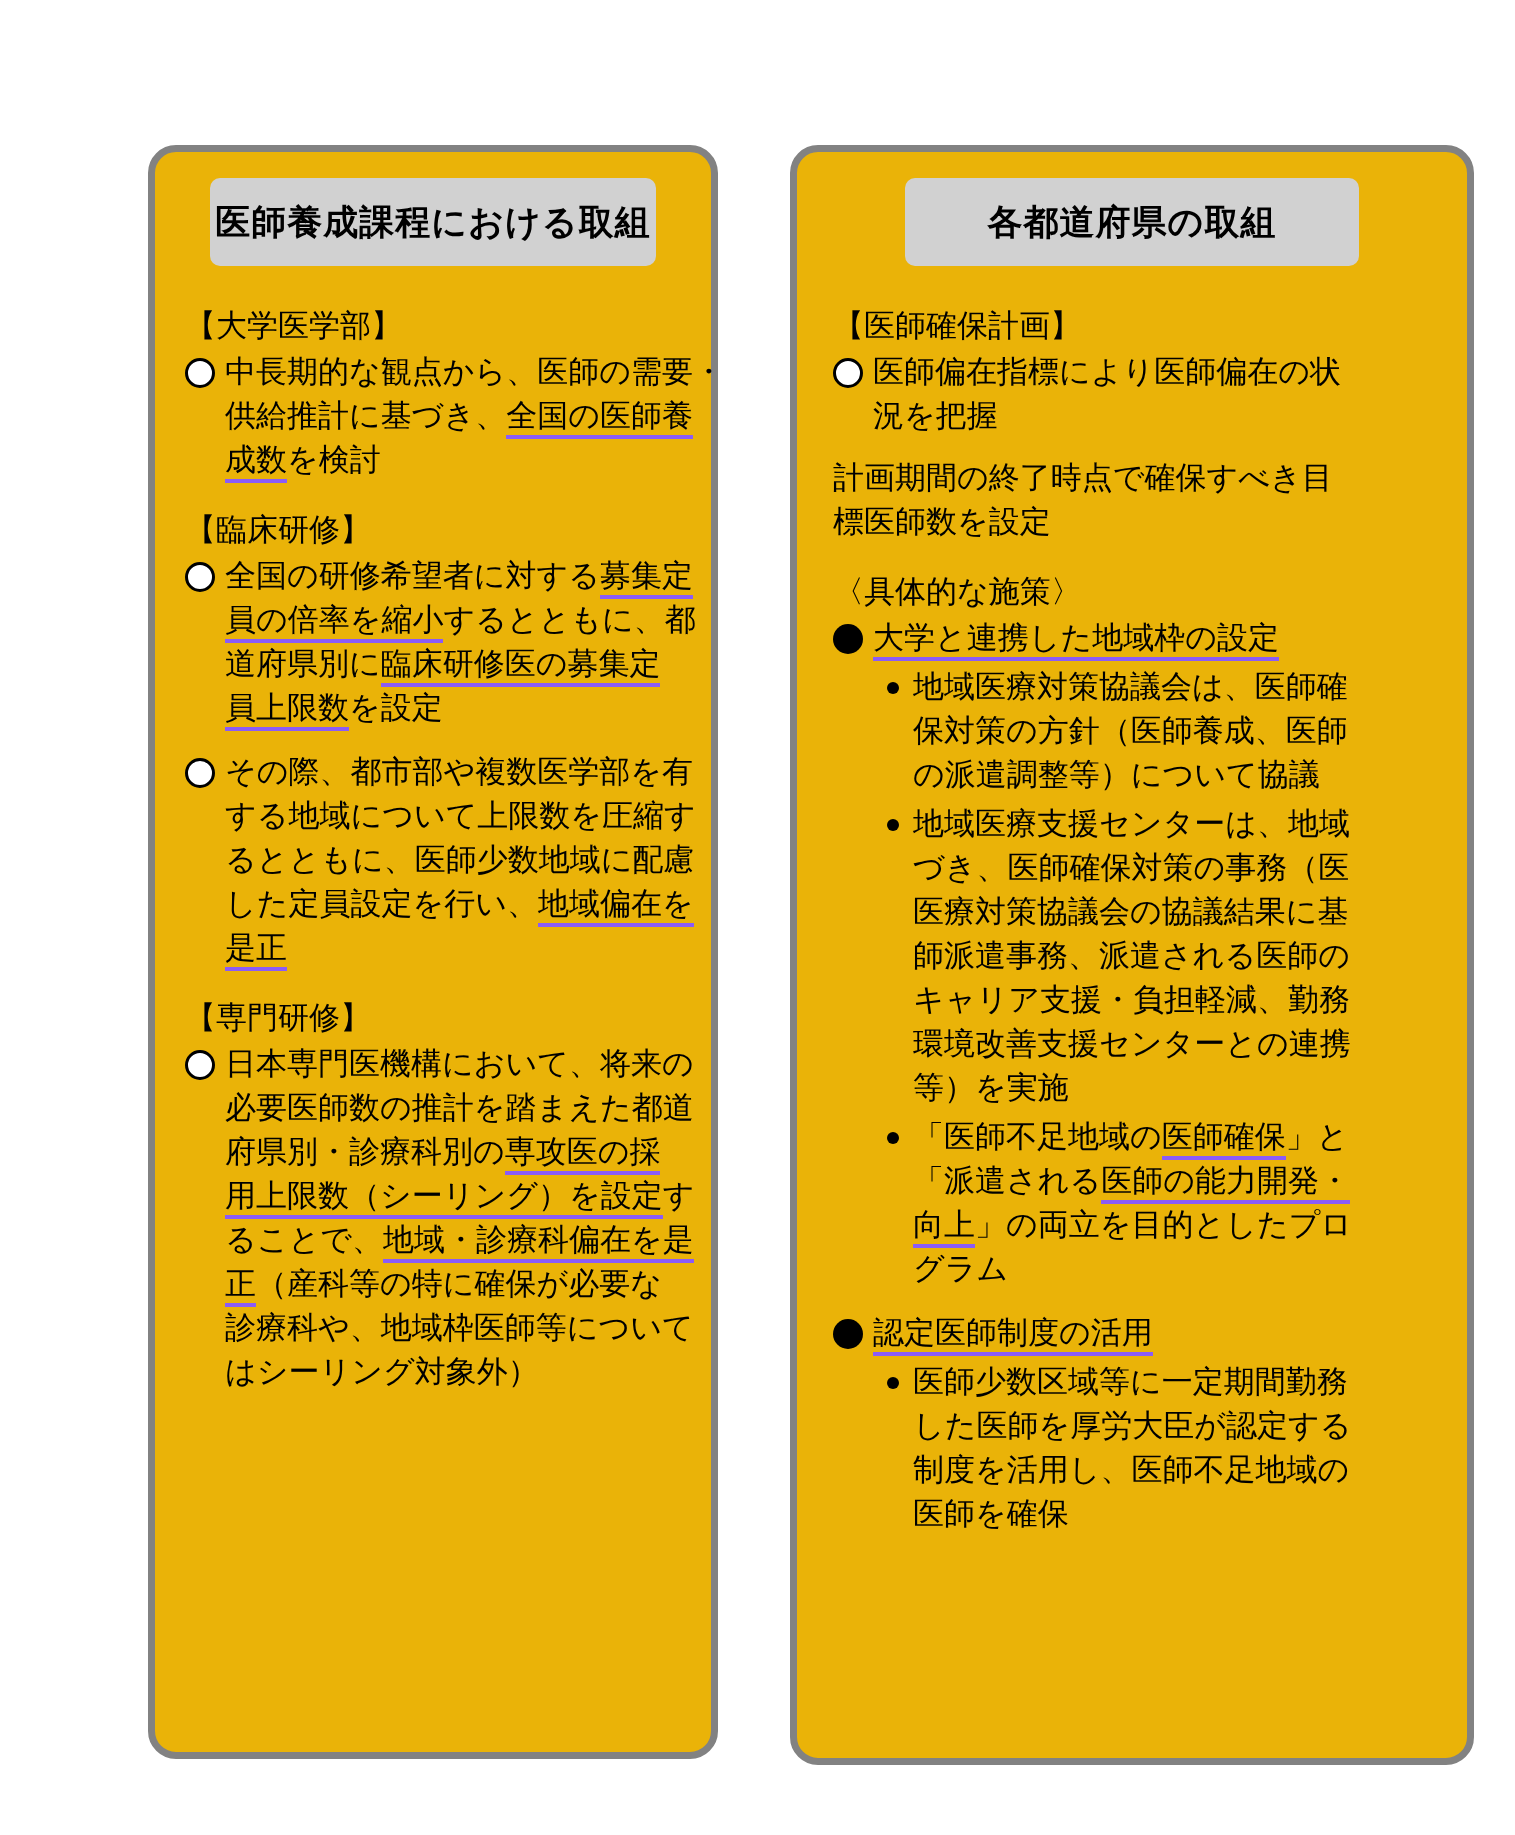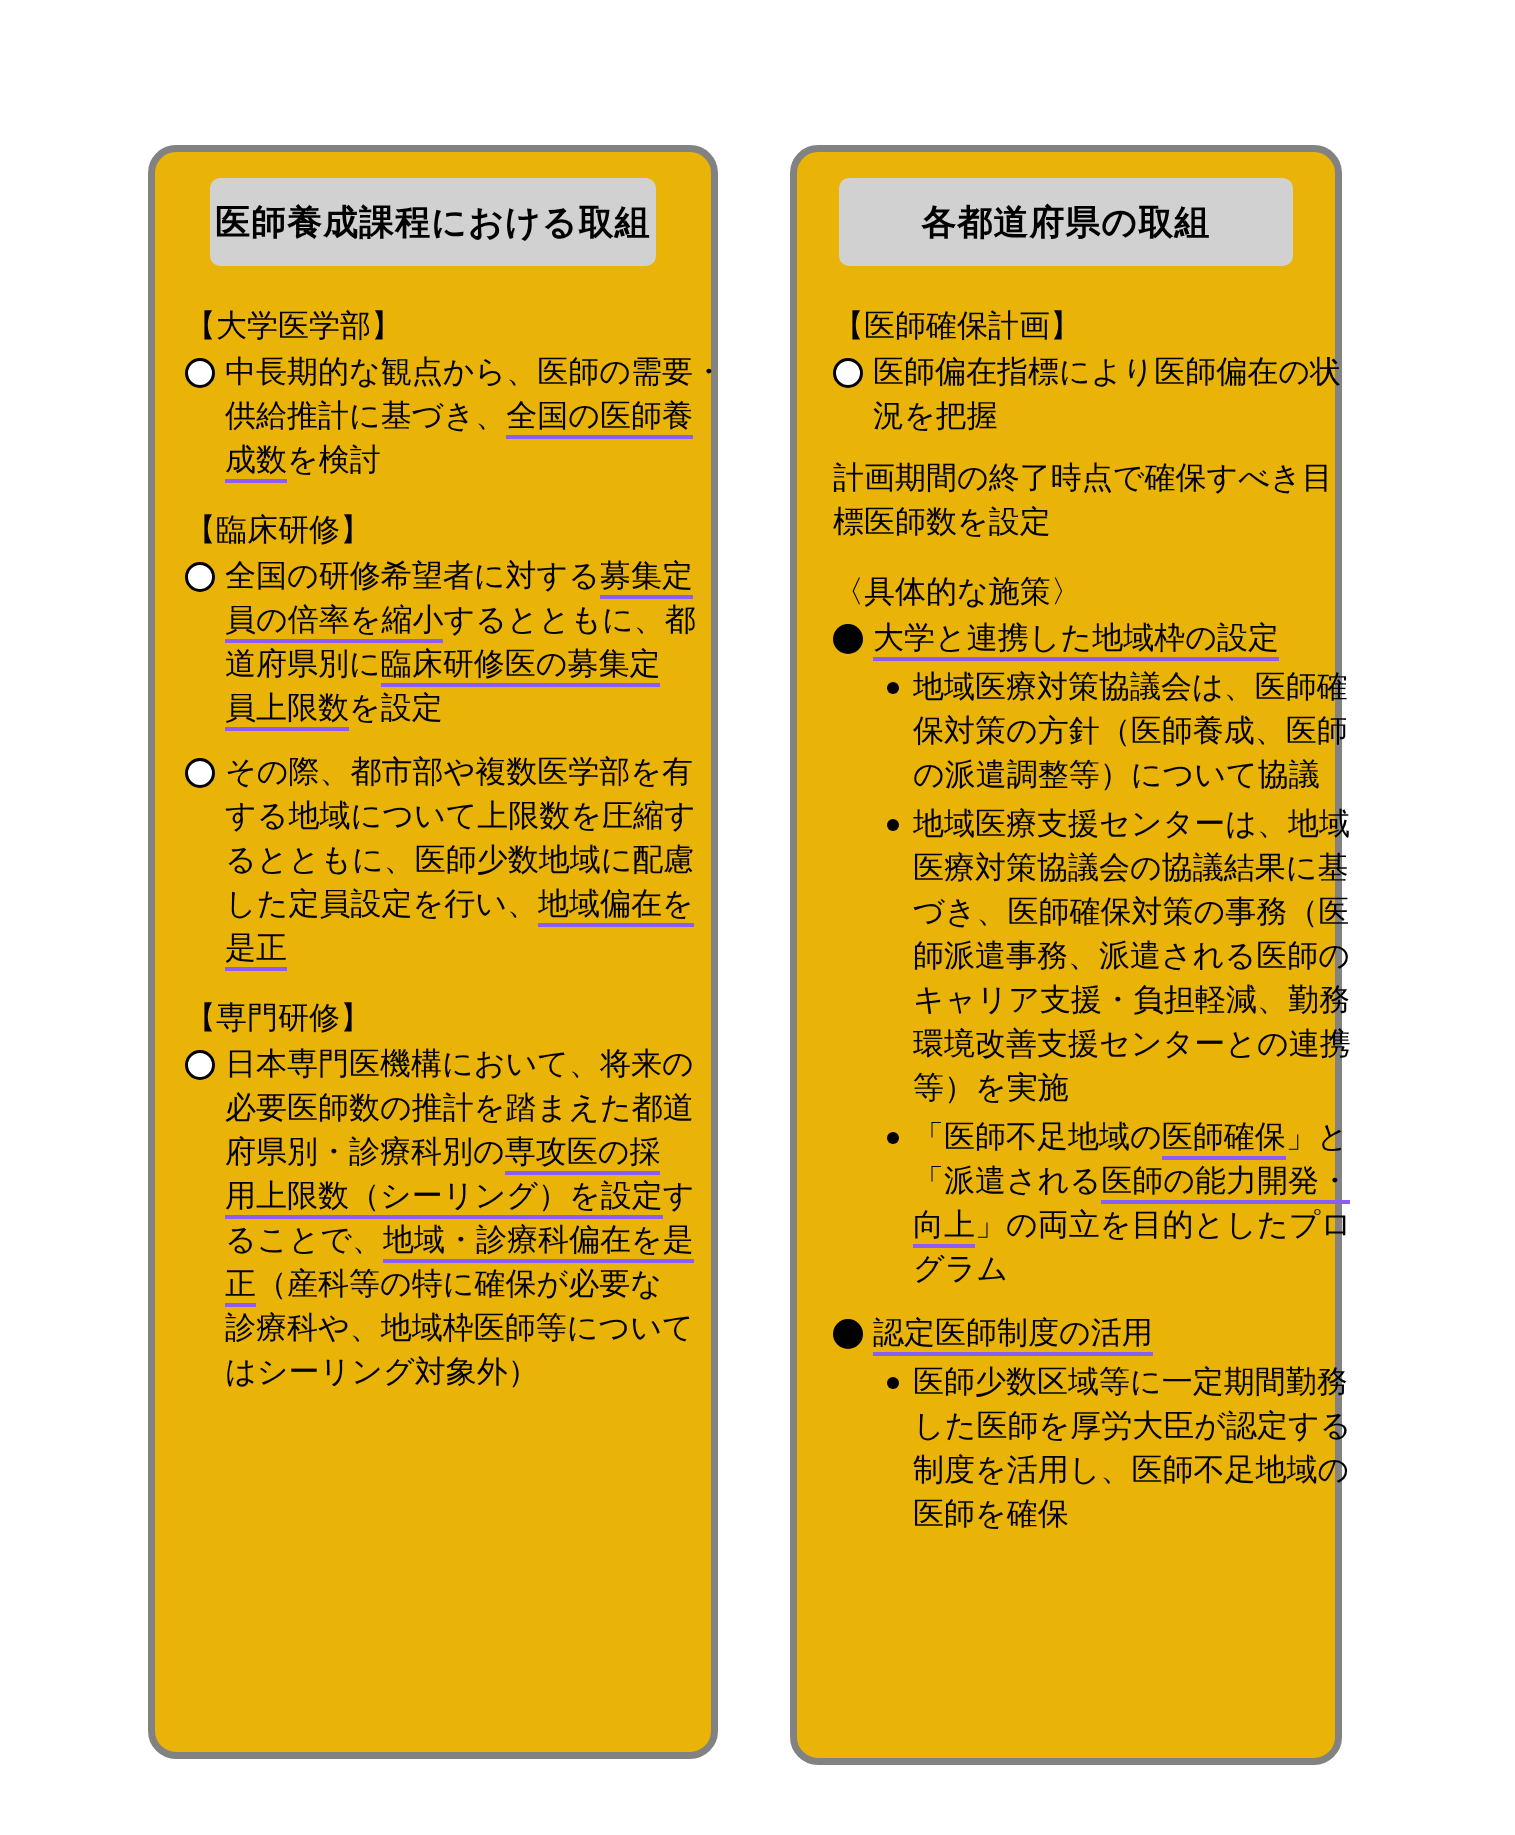--- a/index.html
+++ b/index.html
@@ -2,21 +2,21 @@
 <html lang="ja"><head>
 <meta charset="utf-8">
 <style>
   html,body{margin:0;padding:0;background:#fff;}
   body{font-family:"Liberation Sans","DejaVu Sans",sans-serif;color:#000;}
   .canvas{position:relative;width:1515px;height:1835px;background:#fff;overflow:hidden;}
 
   .box{position:absolute;box-sizing:border-box;background:#eab308;
        border:7px solid #828282;border-radius:28px;}
   #box-left{left:148px;top:145px;width:570px;height:1614px;}
-  #box-right{left:790px;top:145px;width:552px;height:1620px;}
+  #box-right{left:790px;top:145px;width:684px;height:1620px;}
 
   .titlebar{margin:26px auto 0;height:88px;background:#d1d1d1;border-radius:10px;
             display:flex;align-items:center;justify-content:center;
             font-size:35px;font-weight:bold;letter-spacing:1px;}
   #box-left .titlebar{width:446px;}
   #box-right .titlebar{width:454px;}
 
   .content{margin-top:38px;font-size:31px;line-height:44px;}
   #box-left .content{padding-left:30px;padding-right:4px;}
   #box-right .content{padding-left:36px;padding-right:4px;}
@@ -123,22 +123,22 @@
         </div>
         <div class="block subitem">
           <span class="marker m-dot"></span>
           <div class="line"><span>地域医療対策協議会は、医師確</span></div>
           <div class="line"><span>保対策の方針（医師養成、医師</span></div>
           <div class="line"><span>の派遣調整等）について協議</span></div>
         </div>
         <div class="block subitem">
           <span class="marker m-dot"></span>
           <div class="line"><span>地域医療支援センターは、地域</span></div>
+          <div class="line"><span>づき、医師確保対策の事務（医</span></div>
           <div class="line"><span>医療対策協議会の協議結果に基</span></div>
-          <div class="line"><span>づき、医師確保対策の事務（医</span></div>
           <div class="line"><span>師派遣事務、派遣される医師の</span></div>
           <div class="line"><span>キャリア支援・負担軽減、勤務</span></div>
           <div class="line"><span>環境改善支援センターとの連携</span></div>
           <div class="line"><span>等）を実施</span></div>
         </div>
         <div class="block subitem">
           <span class="marker m-dot"></span>
           <div class="line"><span>「医師不足地域の</span><span class="u">医師確保</span><span>」と</span></div>
           <div class="line"><span>「派遣される</span><span class="u">医師の能力開発・</span></div>
           <div class="line"><span class="u">向上</span><span>」の両立を目的としたプロ</span></div>

